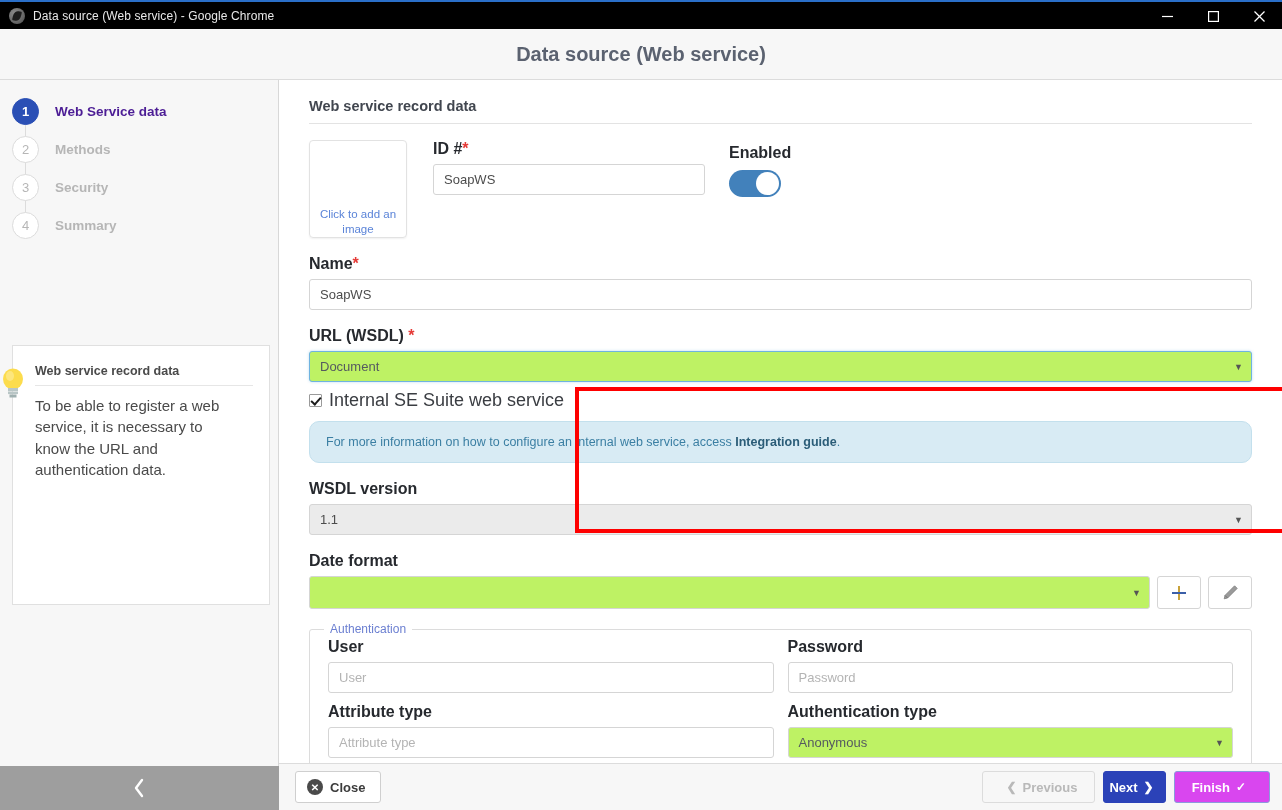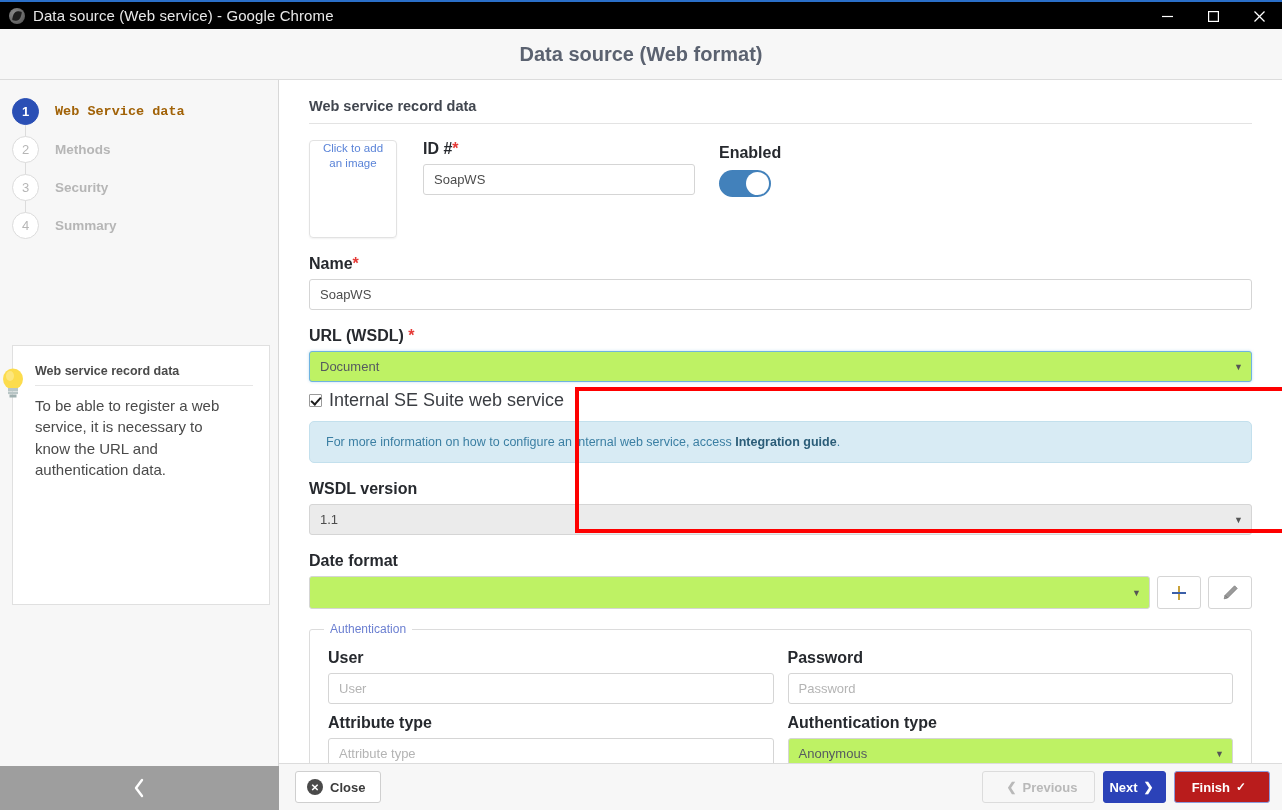--- a/index.html
+++ b/index.html
@@ -31,21 +31,21 @@
   .tb-icon::after {
     content: "";
     position: absolute; left: 4px; top: 3px;
     width: 8px; height: 10px;
     background: #1e1e1e;
     border-radius: 60% 10% 60% 10%;
     transform: rotate(12deg);
   }
   .tb-title {
     color: #e8e8e8;
-    font-size: 15px;
+    font-size: 12px;
     letter-spacing: .1px;
     white-space: nowrap;
   }
   .win-controls {
     position: absolute; right: 0; top: 0;
     height: 29px; display: flex;
   }
   .win-btn {
     width: 46px; height: 29px;
     display: flex; align-items: center; justify-content: center;
@@ -112,21 +112,21 @@
     position: absolute;
     left: 25px; top: -6px;
     width: 1px; height: 14px;
     background: #dcdcdc;
     z-index: 1;
   }
   .step-label {
     margin-left: 16px;
     font-size: 13.5px;
   }
-  .step.active .step-label { color: #a16207; font-weight: bold; font-family: Liberation Mono, monospace; }
+  .step.active .step-label { color: #4c1d95; font-weight: bold; }
   .step.inactive .step-label { color: #b6b6b6; font-weight: bold; }
 
   .tip-card {
     position: absolute;
     left: 12px; top: 265px;
     width: 258px; height: 260px;
     background: #ffffff;
     border: 1px solid #e0e0e0;
   }
   .bulb {
@@ -172,24 +172,24 @@
     color: #41464f;
     padding-bottom: 9px;
     border-bottom: 1px solid #e3e3e3;
   }
 
   .row-top {
     display: flex;
     margin-top: 16px;
   }
   .img-box {
-    width: 88px; height: 98px;
+    width: 98px; height: 98px;
     border: 1px solid #e2e2e2;
     border-radius: 4px;
-    display: flex; align-items: flex-start; justify-content: center;
+    display: flex; align-items: flex-end; justify-content: center;
     text-align: center;
     color: #5b84d8;
     font-size: 11.5px;
     line-height: 1.3;
     padding: 0 8px;
     flex: none;
     box-shadow: 0 1px 2px rgba(0,0,0,.06);
     cursor: pointer;
   }
   .id-col { margin-left: 26px; }
@@ -296,21 +296,21 @@
     width: 4px; height: 8px;
     border: solid #1c1c1c;
     border-width: 0 2px 2px 0;
     transform: rotate(42deg);
   }
 
   .infobox {
     margin-top: 10px;
     background: #d8ebf4;
     border: 1px solid #c3e0ed;
-    border-radius: 5px;
+    border-radius: 10px;
     padding: 13px 16px;
     font-size: 12.5px;
     color: #3b7fa3;
   }
   .infobox b { color: #2b5d78; }
   .infobox .period { color: #3b7fa3; }
 
   
   .date-row { display: flex; align-items: flex-start; }
   .date-sel {
@@ -342,21 +342,21 @@
     background: #ffffff;
     padding: 0 6px;
     font-size: 12px;
     color: #6b7fd1;
   }
   .auth-grid {
     display: grid;
     grid-template-columns: 1fr 1fr;
     column-gap: 14px;
     row-gap: 10px;
-    margin-top: 11px;
+    margin-top: 0;
   }
 
   
   .footer {
     position: absolute;
     left: 0; right: 0; bottom: 0;
     height: 47px;
     background: #f7f7f7;
     border-top: 1px solid #dcdcdc;
     display: flex; align-items: center;
@@ -396,21 +396,21 @@
     padding: 0 17px;
   }
   .btn-next {
     background: #2b42b8;
     border: 1px solid #2b42b8;
     color: #ffffff;
     padding: 0 5px;
     margin-left: 8px;
   }
   .btn-finish {
-    background: #b91c1c;
+    background: #d946ef;
     border: 1px solid #8b9adc;
     color: #ffffff;
     padding: 0 17px;
     margin-left: 8px;
   }
   .chev { font-size: 12px; margin: 0 6px; }
 </style>
 </head>
 <body>
 
@@ -431,21 +431,21 @@
     <div class="win-btn">
       <svg width="11" height="11" viewBox="0 0 11 11">
           <line x1="0.5" y1="0.5" x2="10.5" y2="10.5" stroke="#fff" stroke-width="1.2"></line>
           <line x1="10.5" y1="0.5" x2="0.5" y2="10.5" stroke="#fff" stroke-width="1.2"></line>
         </svg>
     </div>
   </div>
 </div>
 
 <div class="app-header">
-  <div class="app-title">Data source (Web format)</div>
+  <div class="app-title">Data source (Web service)</div>
 </div>
 
 <div class="body-wrap">
 
   <div class="sidebar">
     <div class="steps">
 
       <div class="step active">
         <div class="step-circle">1</div>
         <div class="step-label">Web Service data</div>

